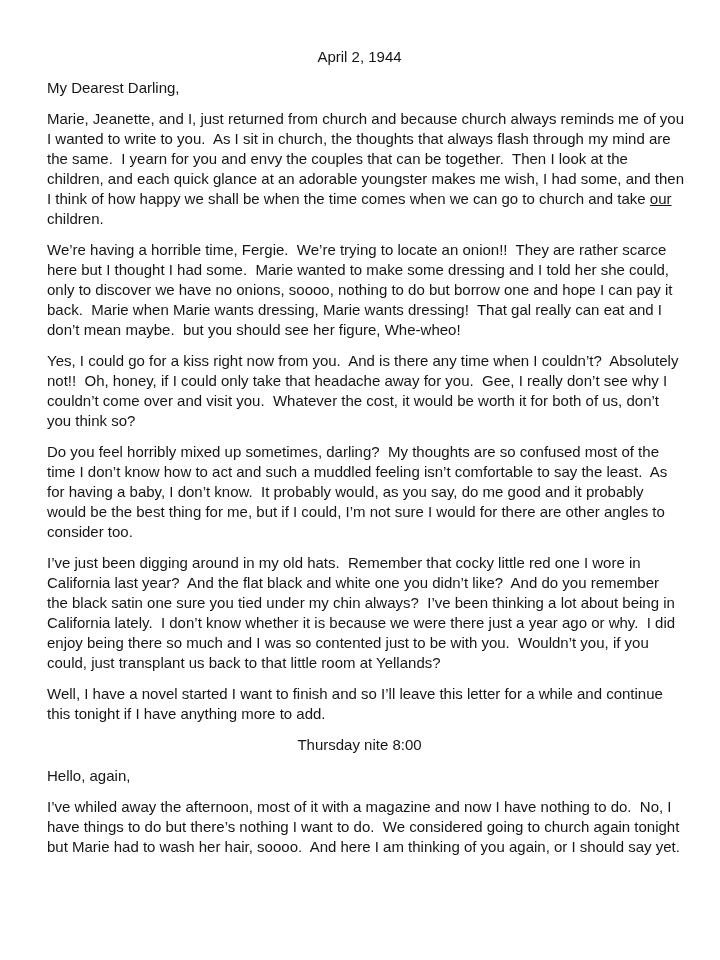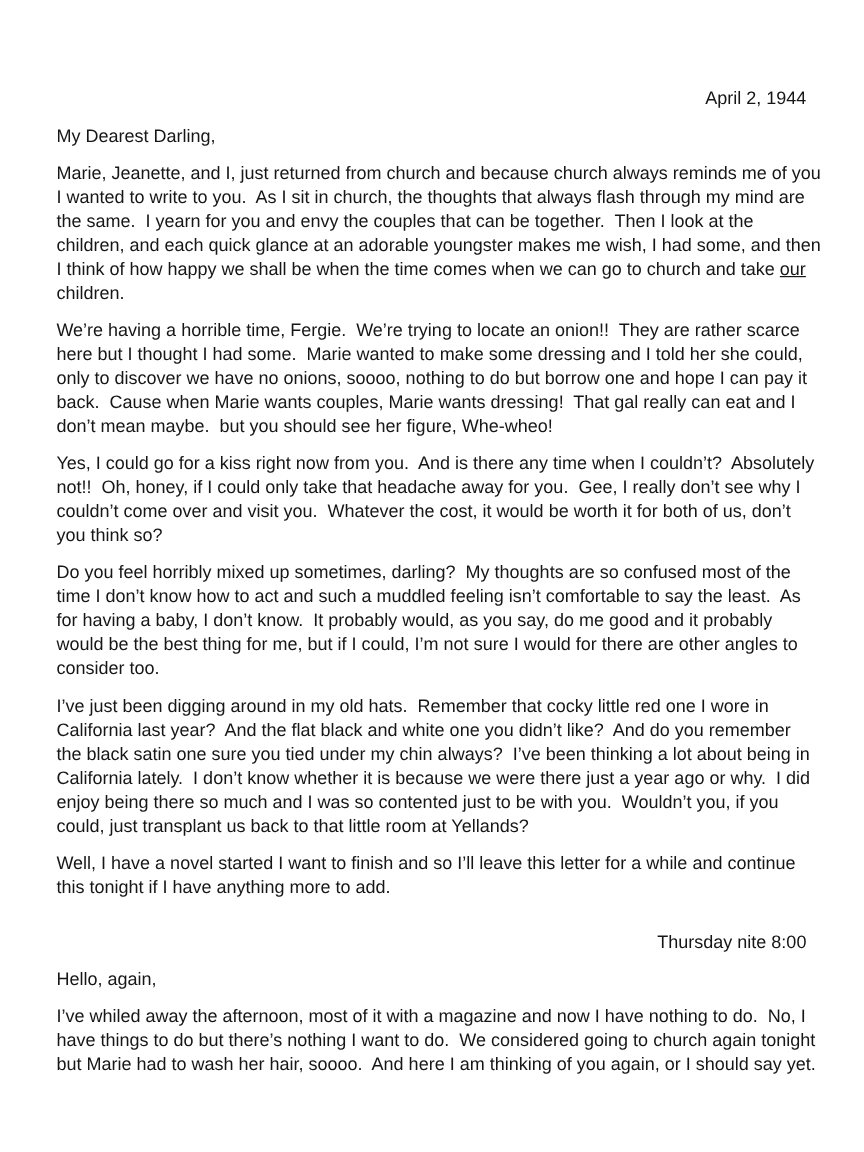--- a/index.html
+++ b/index.html
@@ -21,22 +21,21 @@
     color: #161616;
     overflow: hidden;
   }
   .para {
     margin: 0 0 11px 0;
   }
   .line {
     white-space: pre;
   }
   .right {
-    text-align: right;
-    margin-top: 26px;
+    text-align: center;
   }
   .u {
     text-decoration: underline;
     text-align: right;
   }
 </style>
 </head>
 <body>
 
 <div class="page">
@@ -52,21 +51,21 @@
     <div class="line">the same.  I yearn for you and envy the couples that can be together.  Then I look at the</div>
     <div class="line">children, and each quick glance at an adorable youngster makes me wish, I had some, and then</div>
     <div class="line"><span>I think of how happy we shall be when the time comes when we can go to church and take </span><span class="u">our</span></div>
     <div class="line">children.</div>
   </div>
 
   <div class="para">
     <div class="line">We’re having a horrible time, Fergie.  We’re trying to locate an onion!!  They are rather scarce</div>
     <div class="line">here but I thought I had some.  Marie wanted to make some dressing and I told her she could,</div>
     <div class="line">only to discover we have no onions, soooo, nothing to do but borrow one and hope I can pay it</div>
-    <div class="line">back.  Cause when Marie wants couples, Marie wants dressing!  That gal really can eat and I</div>
+    <div class="line">back.  Marie when Marie wants dressing, Marie wants dressing!  That gal really can eat and I</div>
     <div class="line">don’t mean maybe.  but you should see her figure, Whe-wheo!</div>
   </div>
 
   <div class="para">
     <div class="line">Yes, I could go for a kiss right now from you.  And is there any time when I couldn’t?  Absolutely</div>
     <div class="line">not!!  Oh, honey, if I could only take that headache away for you.  Gee, I really don’t see why I</div>
     <div class="line">couldn’t come over and visit you.  Whatever the cost, it would be worth it for both of us, don’t</div>
     <div class="line">you think so?</div>
   </div>
 

